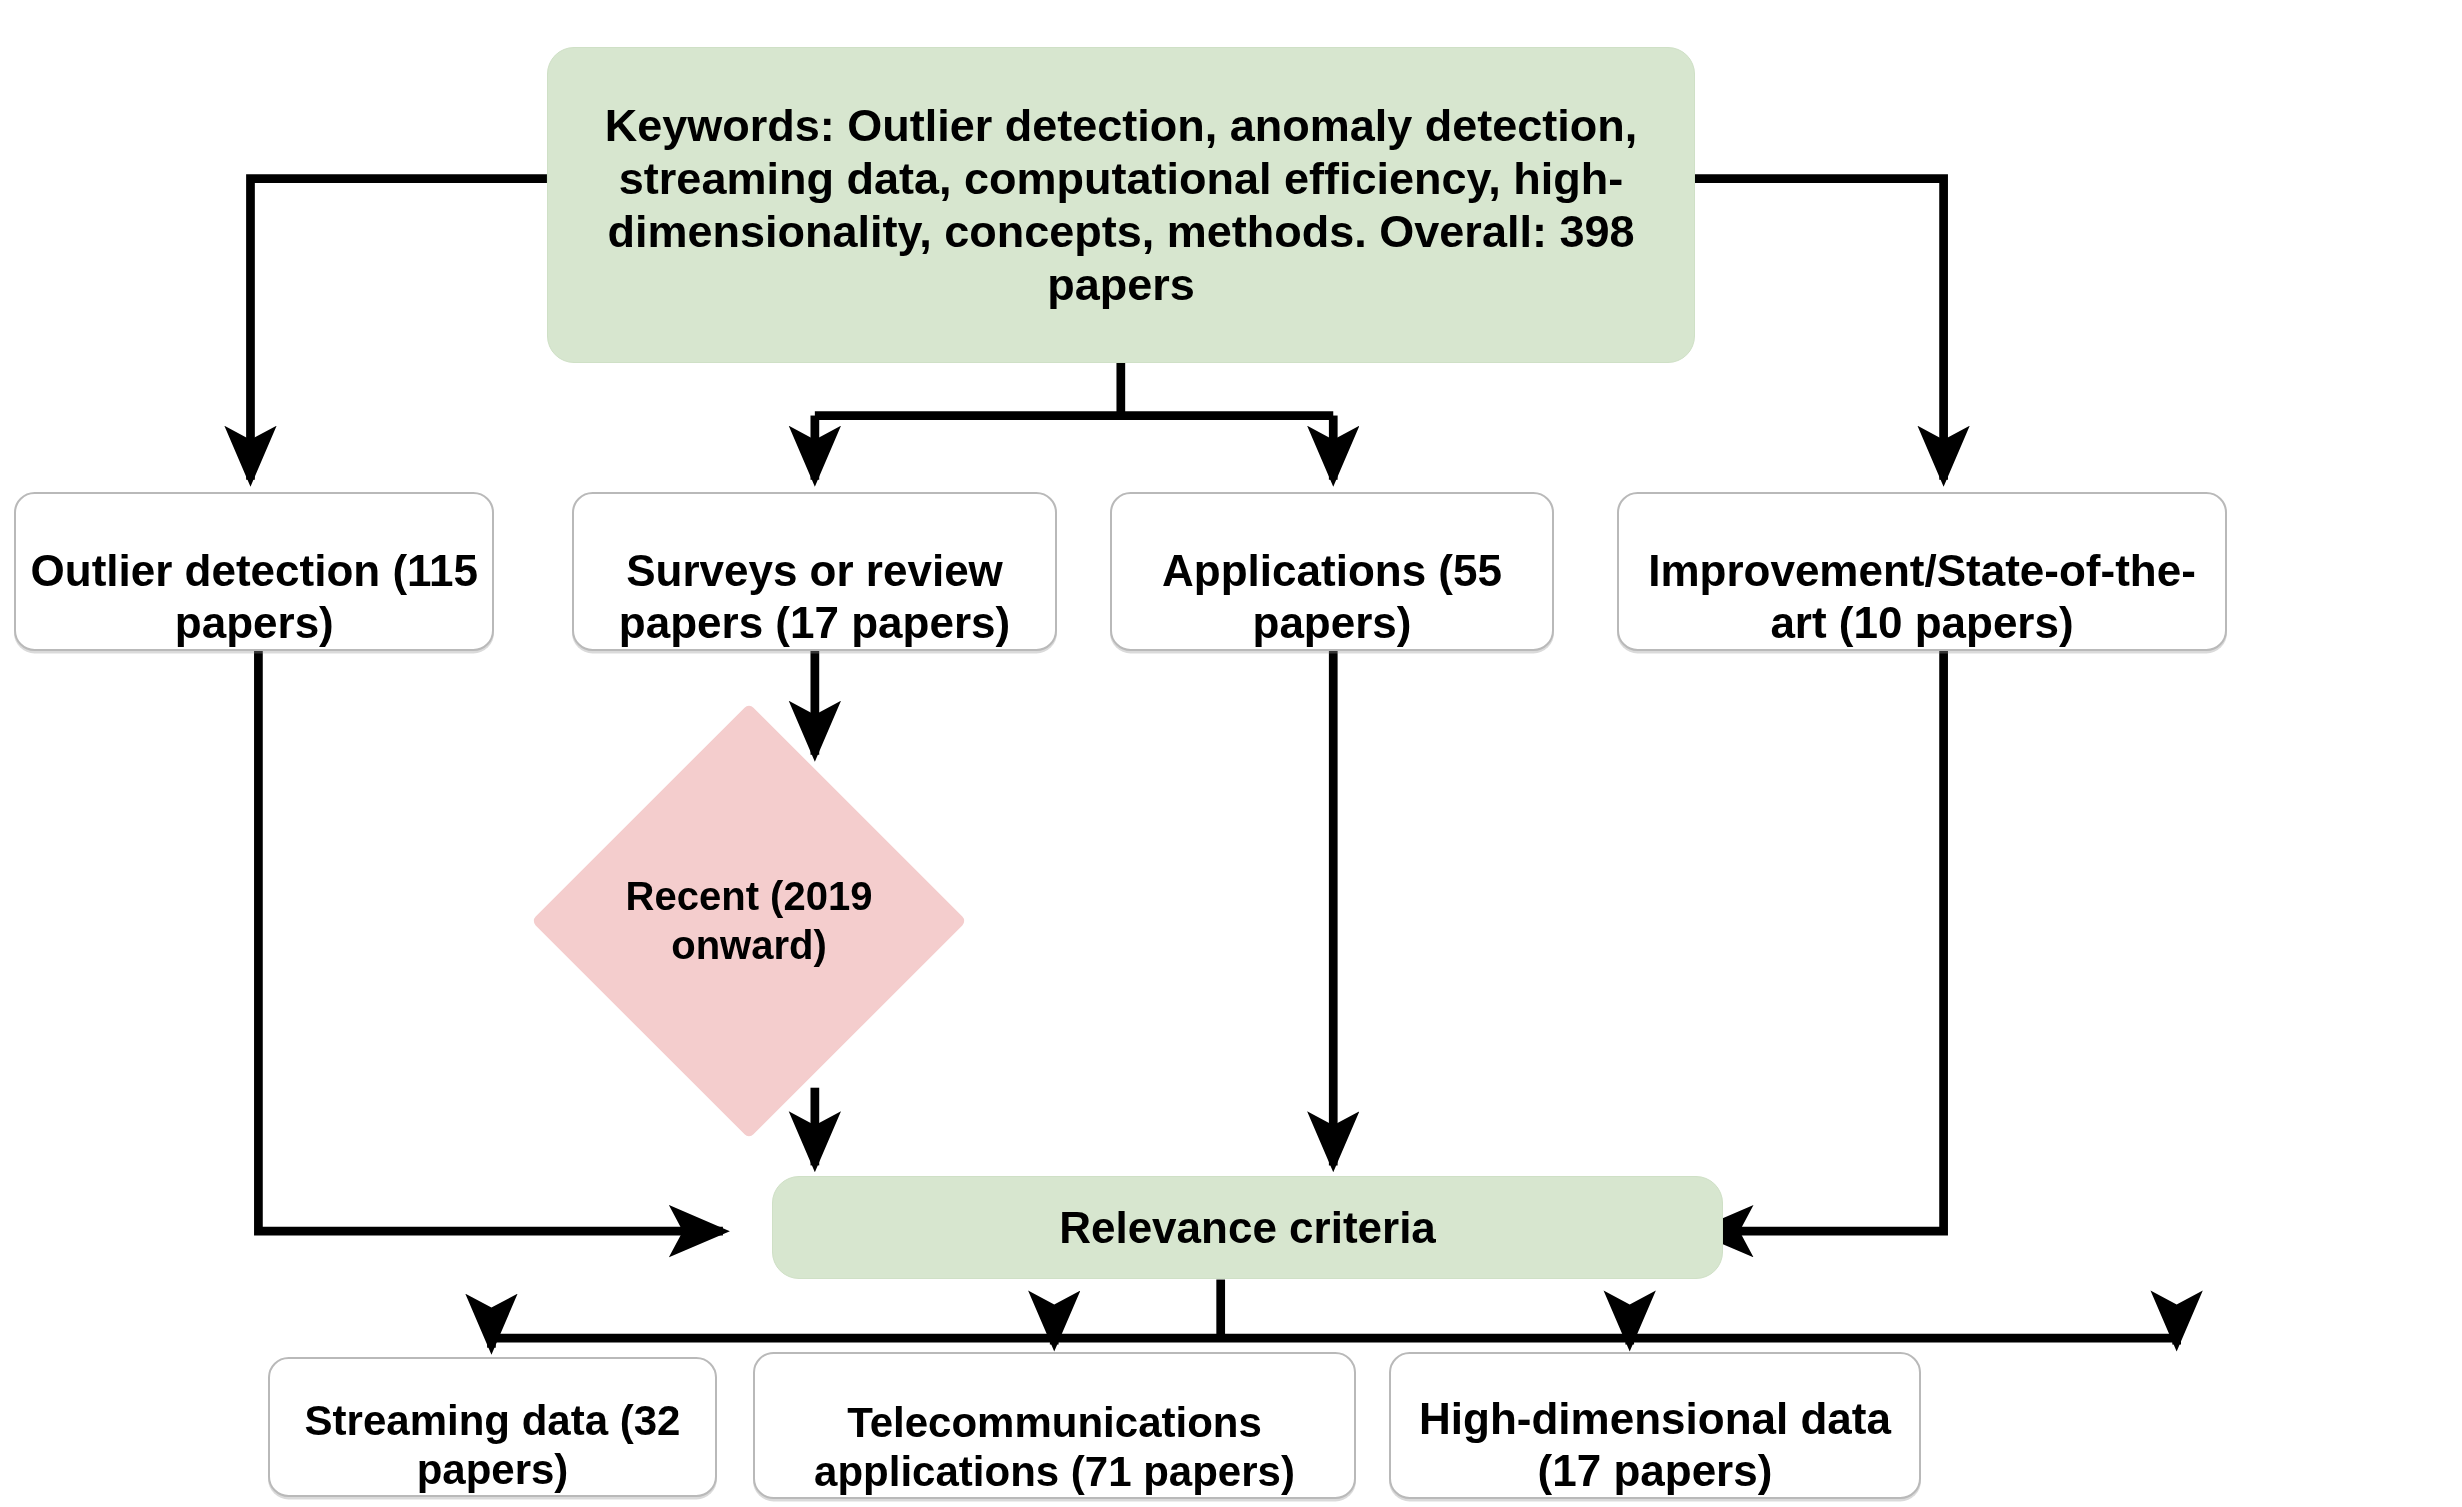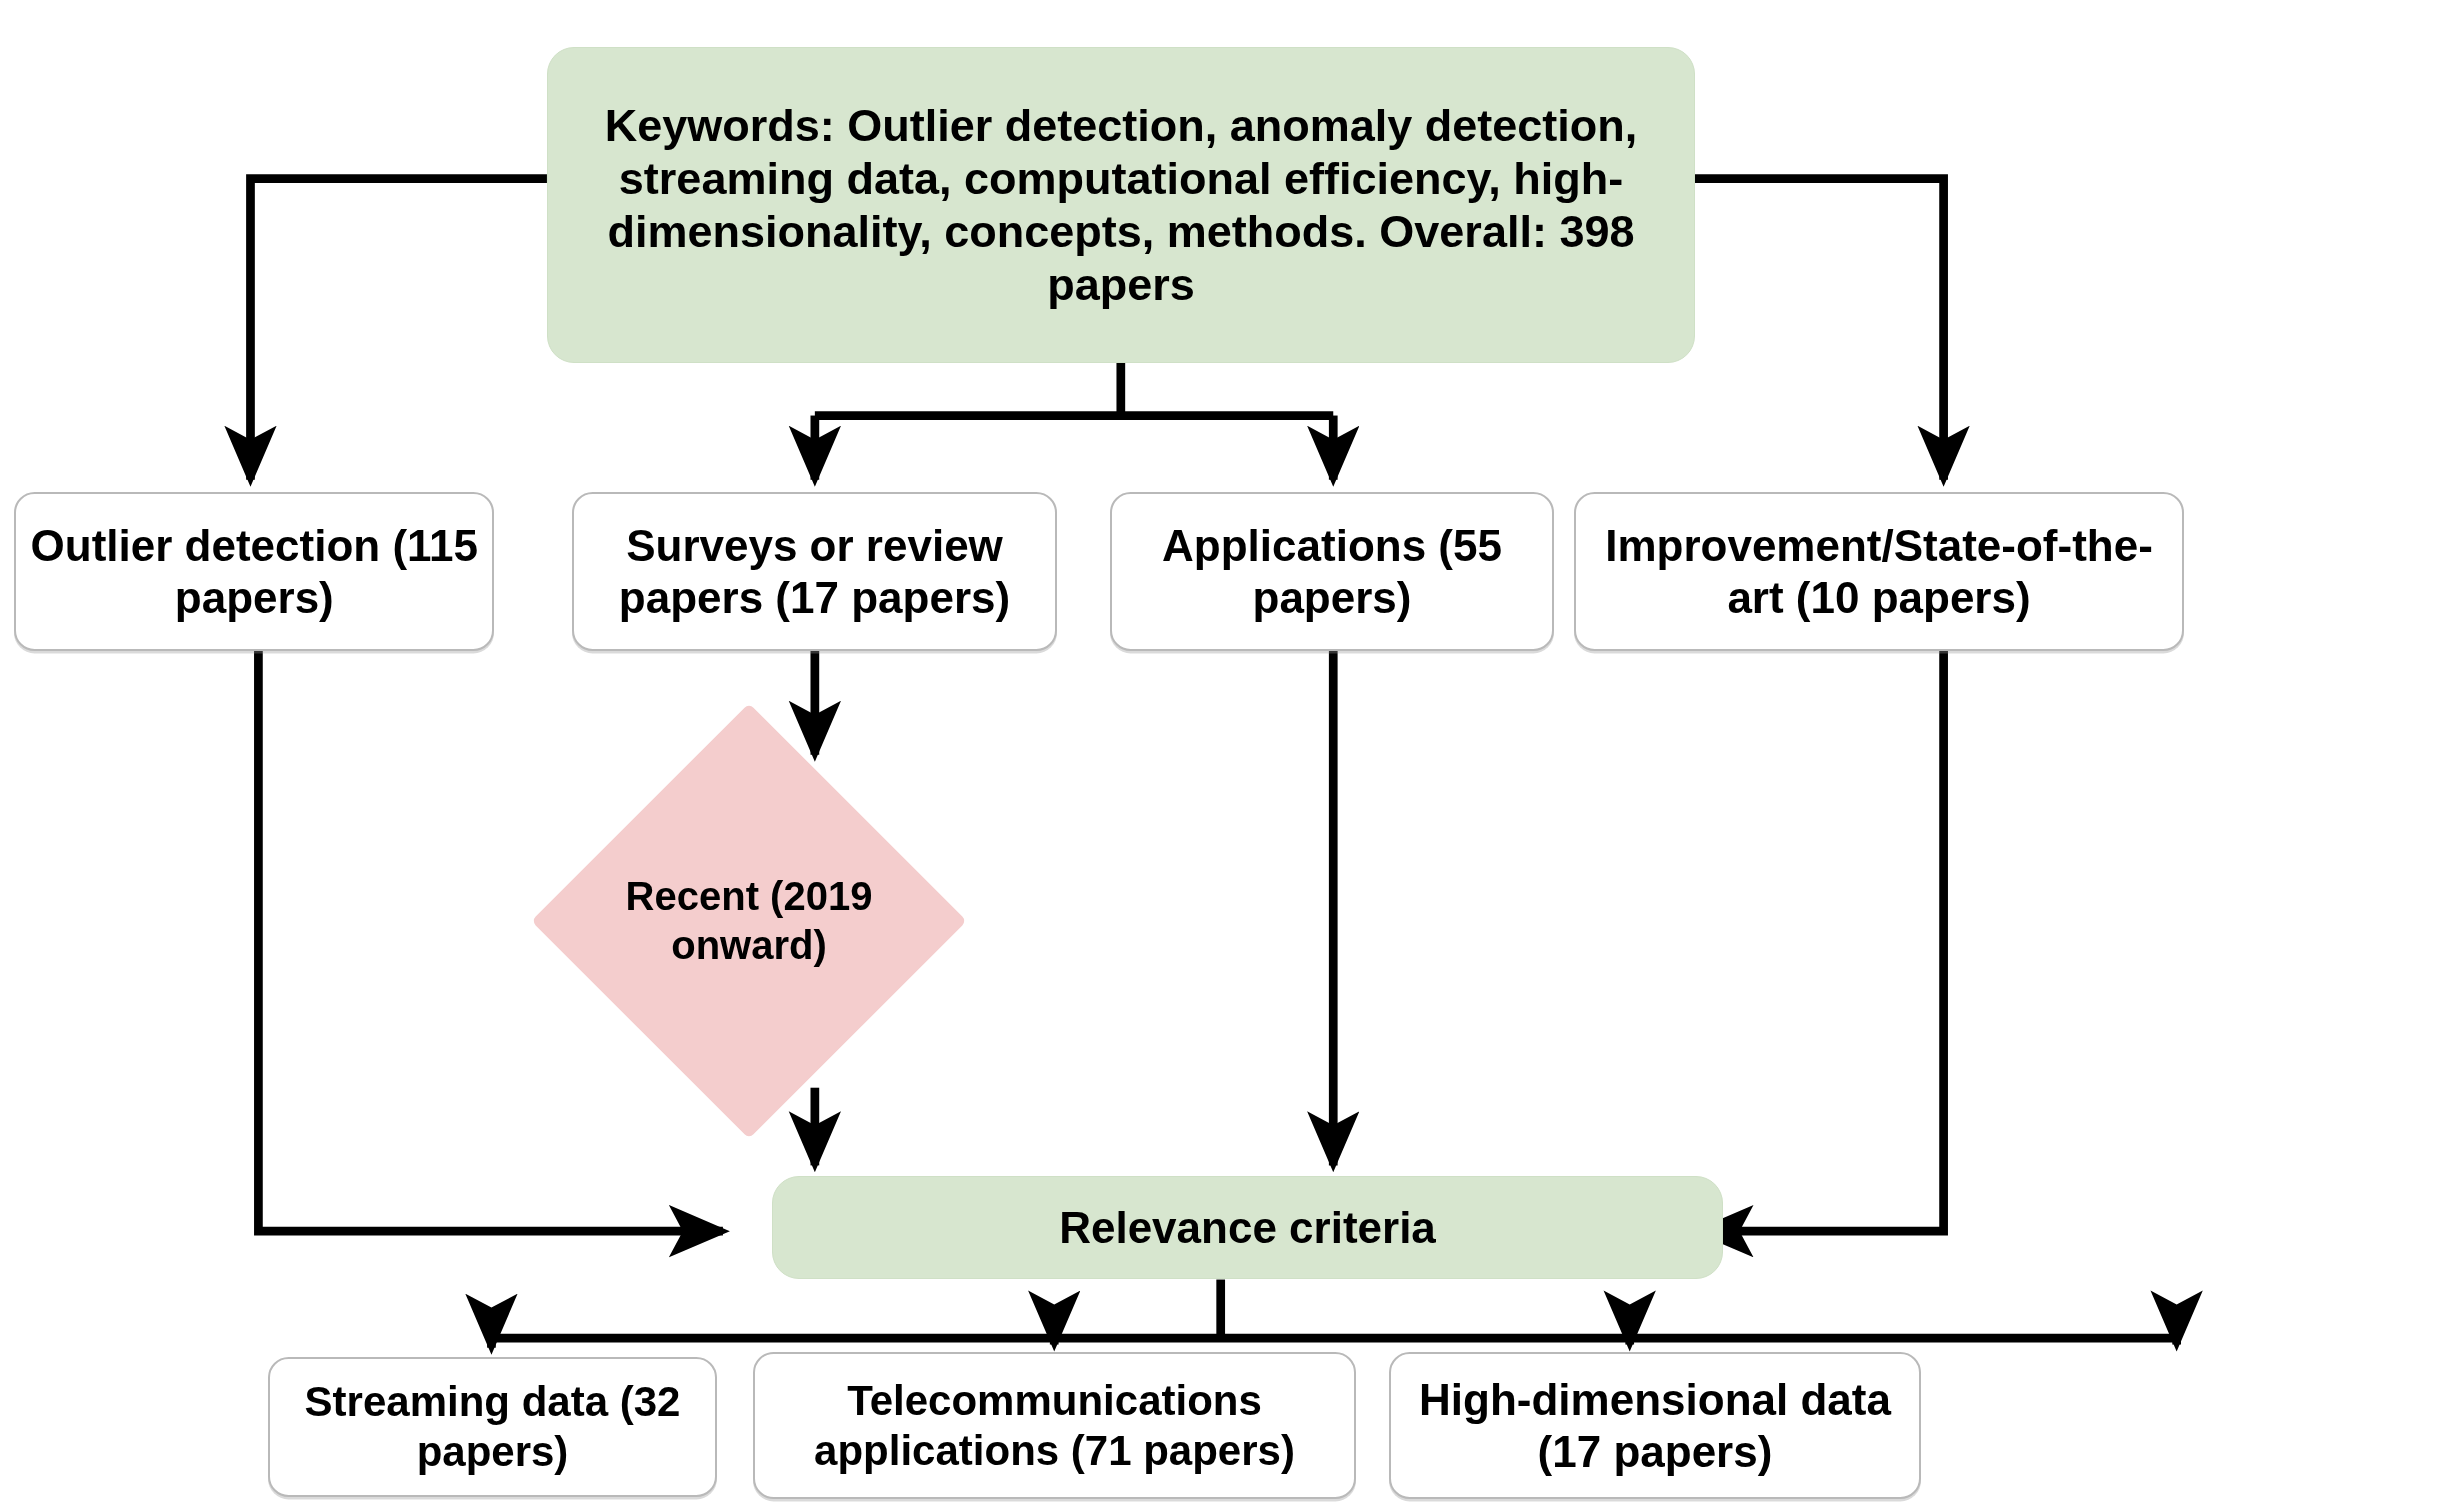--- a/index.html
+++ b/index.html
@@ -42,20 +42,21 @@
     background: #d7e6cf;
     border: 1.6px solid #cfe0c6;
     border-radius: 27px;
   }
   
   .white {
     background: #ffffff;
     border: 2.4px solid #b9b9b9;
     border-radius: 20.6px;
     box-shadow: 0 2.4px 0 0 rgba(150,150,150,0.35);
+    align-items: flex-end;
   }
   
   .diamond-wrap {
     position: absolute;
     z-index: 2;
   }
   .diamond-shape {
     position: absolute;
     left: 0; top: 0;
     width: 100%; height: 100%;
@@ -75,21 +76,21 @@
     color: #000;
     line-height: 1.22;
   }
 
   #box-keywords  { left: 547px;  top: 21.4px;   width: 1148px; height: 316px; font-size: 45px; margin-top: 26px; }
   #box-keywords .txt { padding: 0 36px; }
 
   #box-outlier   { left: 14.3px;   top: 492px;  width: 480px;  height: 159px; font-size: 44px; }
   #box-surveys   { left: 572px;  top: 492px;  width: 485px;  height: 159px; font-size: 44px; }
   #box-apps      { left: 1110px; top: 492px;  width: 444px;  height: 159px; font-size: 44px; }
-  #box-improve   { left: 1574px; top: 492px;  width: 610px;  height: 159px; font-size: 44px; }
+  #box-improve   { left: 1617px; top: 492px;  width: 610px;  height: 159px; font-size: 44px; }
 
   #diamond-recent { left: 595px; top: 767px; width: 308px; height: 308px; }
   #diamond-recent .diamond-label { font-size: 40px; }
 
   #box-relevance { left: 772px;  top: 1176px; width: 951px; height: 103px; font-size: 44px; }
 
   #box-streaming { left: 268px;  top: 1357px; width: 449px;  height: 140px; font-size: 42px; }
   #box-telecom   { left: 753px;  top: 1352px; width: 603px;  height: 147px; font-size: 42px; }
   #box-highdim   { left: 1389px; top: 1352px; width: 532px;  height: 147px; font-size: 44px; }
   #box-compeff   { left: 1899px; top: 1352px; width: 555px;  height: 147px; font-size: 42px; }

